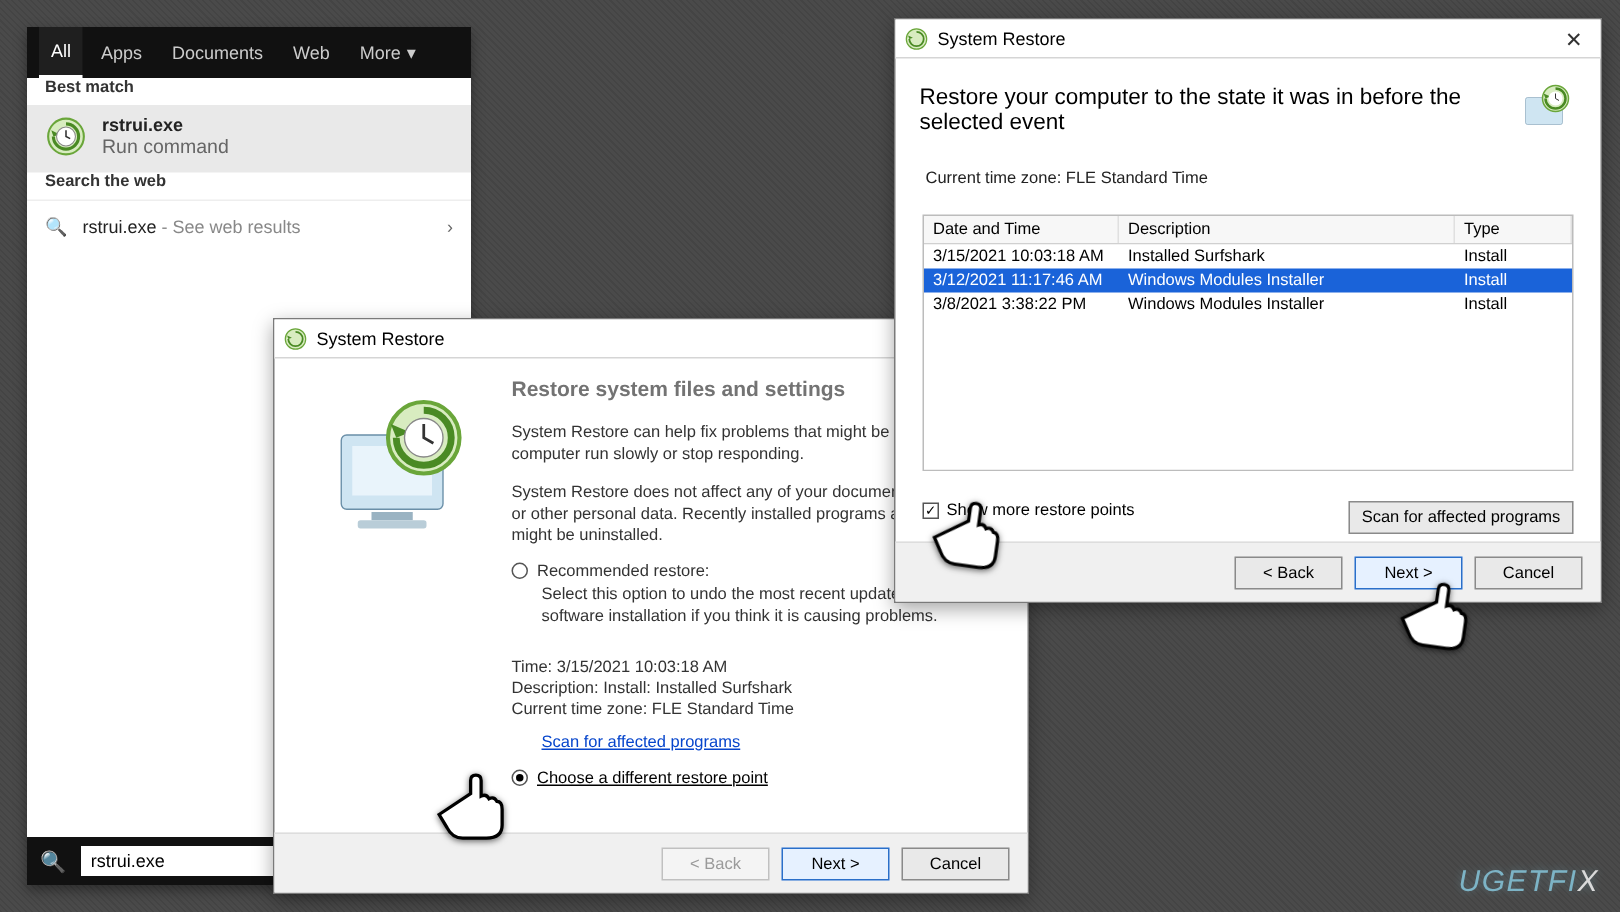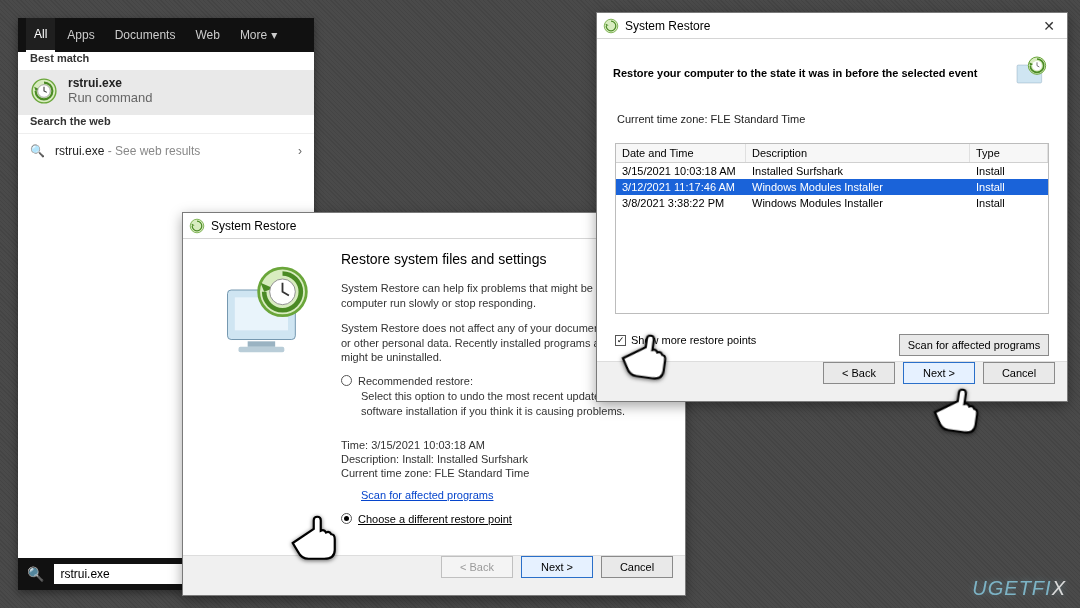--- a/index.html
+++ b/index.html
@@ -28,37 +28,37 @@
 
 .restore-svg{width:100%;height:100%}
 
 .window{position:absolute;background:#fff;border:1px solid #7a7a7a;box-shadow:0 4px 12px rgba(0,0,0,.35)}
 .win1{left:182px;top:212px;width:504px;height:384px}
 .titlebar{height:26px;display:flex;align-items:center;gap:6px;padding:0 6px;font-size:12px;border-bottom:1px solid #d5d5d5;background:#fff}
 .titlebar .ic{width:16px;height:16px}
 .win1 .body{display:flex;padding:12px 18px 8px;gap:10px}
 .win1 .left{width:130px;display:flex;justify-content:center;padding-top:6px}
 .win1 .right{flex:1;font-size:11px;color:#333}
-.win1 h2{font-size:14px;font-weight:400;color:#000000;margin-bottom:14px}
+.win1 h2{font-size:14px;font-weight:700;color:#737373;margin-bottom:14px}
 .win1 p{margin-bottom:10px;line-height:1.35}
 .radio-row{display:flex;align-items:flex-start;gap:6px;font-size:11px;margin:4px 0 2px}
 .radio{width:11px;height:11px;border:1px solid #555;border-radius:50%;display:inline-flex;align-items:center;justify-content:center}
 .radio.sel::after{content:"";width:5px;height:5px;background:#000;border-radius:50%}
 .indent{margin-left:20px}
 .info-line{font-size:11px;margin:2px 0}
 .link{color:#0645cc;text-decoration:underline;cursor:pointer;font-size:11px}
-.footer{position:absolute;left:0;right:0;bottom:0;height:40px;border-top:1px solid #ddd;background:#f0f0f0;display:flex;align-items:flex-start;justify-content:flex-end;gap:8px;padding:0 12px}
+.footer{position:absolute;left:0;right:0;bottom:0;height:40px;border-top:1px solid #ddd;background:#f0f0f0;display:flex;align-items:center;justify-content:flex-end;gap:8px;padding:0 12px}
 .btn{min-width:72px;height:22px;font-size:11px;border:1px solid #8a8a8a;background:#e9e9e9;display:flex;align-items:center;justify-content:center;cursor:pointer}
 .btn.primary{border:1px solid #2a6fc9;background:#e6f1ff}
 .btn.disabled{color:#9a9a9a;border-color:#c0c0c0;background:#f4f4f4}
 
 .win2{left:596px;top:12px;width:472px;height:390px}
 .win2 .close{margin-left:auto;font-size:14px;color:#333;cursor:pointer;padding:0 6px}
 .win2 .hdr{display:flex;align-items:center;padding:14px 16px 18px;gap:12px}
-.win2 .hdr-text{font-size:11px;font-weight:700;flex:1}
+.win2 .hdr-text{font-size:15px;font-weight:400;flex:1}
 .win2 .hdr-icon{width:40px;height:40px}
 .tz{font-size:11px;padding:2px 20px 6px;color:#222}
 .grid{margin:12px 18px;border:1px solid #bcbcbc}
 .grid-head,.grid-row{display:flex;font-size:11px}
 .grid-head{background:#f7f7f7;border-bottom:1px solid #d0d0d0}
 .grid-head>div{padding:3px 6px;border-right:1px solid #e0e0e0}
 .grid-row>div{padding:2px 6px}
 .c1{width:130px}.c2{flex:1}.c3{width:78px}
 .grid-row.sel{background:#1a63d9;color:#fff}
 .grid-body{height:150px;background:#fff;overflow:hidden}

